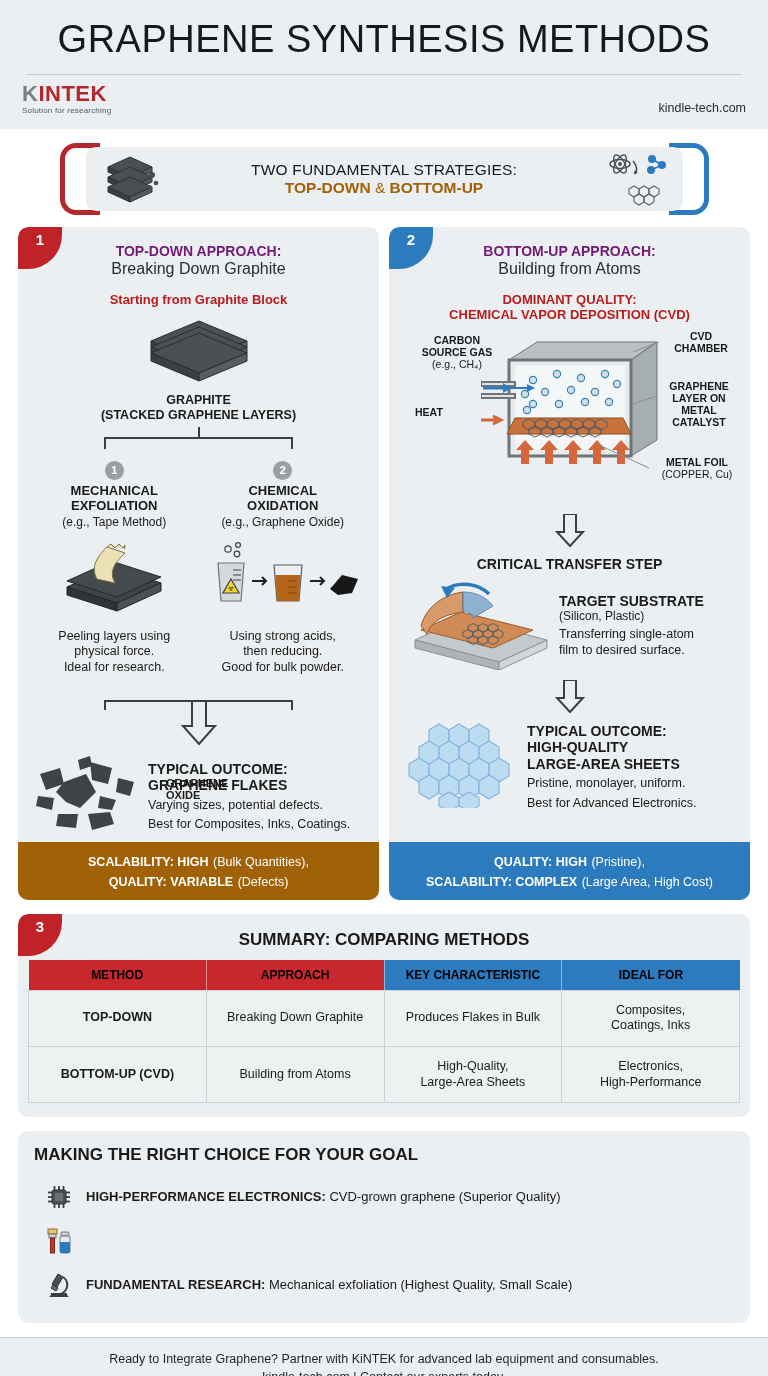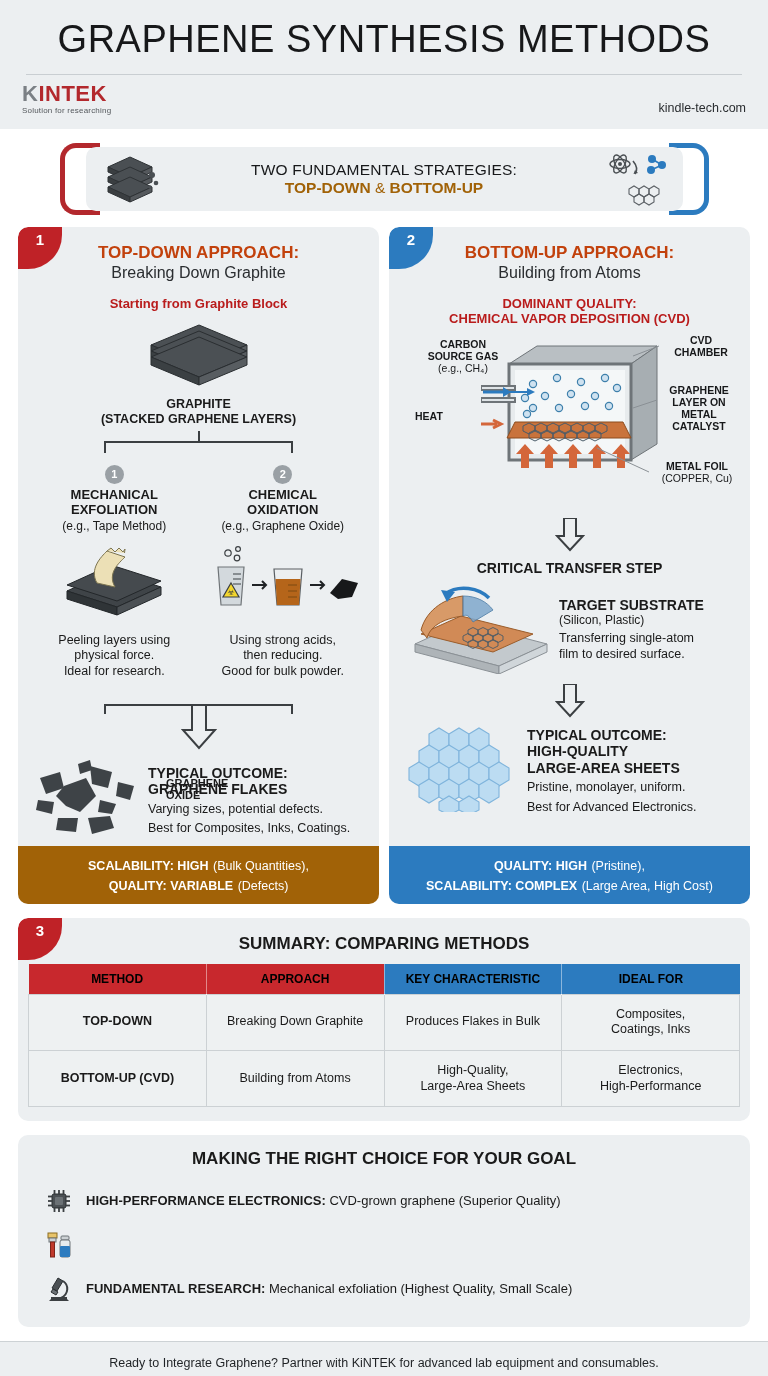--- a/index.html
+++ b/index.html
@@ -71,21 +71,21 @@
     display: flex; align-items: flex-start; justify-content: center;
     padding-top: 4px;
     border-bottom-right-radius: 34px;
     border-top-left-radius: 10px;
     z-index: 5;
   }
   .corner-badge.red { background: #bf2227; }
   .corner-badge.blue { background: #2c7bbf; }
 
   .col-body { padding: 14px 12px 0 12px; flex: 1; display: flex; flex-direction: column; }
-  .col-title { text-align: center; font-size: 17px; font-weight: 700; color:#c2410c; margin-top: 2px; }
+  .col-title { text-align: center; font-size: 14px; font-weight: 700; color:#701a75; margin-top: 2px; }
   .col-sub { text-align: center; font-size: 16px; font-weight: 400; color:#2a2d30; margin-top: 1px; }
   .section-label { text-align: center; font-size: 13px; font-weight: 700; color:#b91c1c; margin-top: 14px; }
   .center { text-align: center; }
 
   .cap-bold { font-size: 12.5px; font-weight: 700; line-height: 1.2; }
 
   
   .tree { position: relative; height: 34px; margin: 4px 0 0 0; }
   .tree .vline-top { position:absolute; left:50%; top:0; width:2px; height:10px; background:#3b3f42; transform:translateX(-1px); }
   .tree .hline { position:absolute; left:22%; right:22%; top:10px; height:2px; background:#3b3f42; }
@@ -151,21 +151,21 @@
   table.cmp th.blue { background:#2c7bbf; }
   table.cmp th:last-child { border-right:none; }
   table.cmp td {
     background:#eef1f2; border: 1px solid #ccd1d4; text-align:center;
     font-size: 12.5px; padding: 12px 5px; line-height: 1.25; color:#1a1a1a;
   }
   table.cmp td.first { font-weight:700; }
 
   
   .choice { margin: 14px 18px 0 18px; background:#eceff1; border-radius: 10px; padding: 14px 16px 16px 16px; }
-  .choice-title { text-align:center; font-size: 17px; font-weight:700; margin-bottom: 10px; }
+  .choice-title { font-size: 17px; font-weight:700; margin-bottom: 10px; }
   .choice-row { display:flex; align-items:center; gap: 12px; padding: 7px 0 7px 10px; }
   .choice-ico { width: 30px; height: 30px; flex: 0 0 30px; display:flex; align-items:center; justify-content:center; }
   .choice-txt { font-size: 13px; line-height:1.3; }
   .choice-txt b { font-weight: 700; }
 
   
   .footer-rule { height:1px; background:#cdd2d5; margin: 14px 0 0 0; }
   .footer { background:#eceff1; padding: 14px 20px 18px 20px; text-align:center; }
   .footer-l1 { font-size: 12.5px; color:#1f2225; }
   .footer-l2 { font-size: 12.5px; color:#1f2225; margin-top: 4px; }
@@ -405,21 +405,21 @@
 
     <div class="col">
       <div class="corner-badge blue">2</div>
       <div class="col-body">
         <div class="col-title">BOTTOM-UP APPROACH:</div>
         <div class="col-sub">Building from Atoms</div>
         <div class="section-label">DOMINANT QUALITY:</div>
         <div class="section-label" style="margin-top:0">CHEMICAL VAPOR DEPOSITION (CVD)</div>
 
         <div class="cvd-wrap">
-          <div class="lbl" style="left:18px;top:6px;text-align:center;width:88px;">
+          <div class="lbl" style="left:12px;top:6px;text-align:center;width:88px;">
             <span>CARBON</span><br>
             <span>SOURCE GAS</span><br>
             <span class="reg">(e.g., CH₄)</span>
           </div>
           <div class="lbl" style="left:14px;top:78px;">HEAT</div>
           <div class="lbl" style="right:2px;top:2px;text-align:center;width:70px;">
             <span>CVD</span><br><span>CHAMBER</span>
           </div>
           <div class="lbl" style="right:0px;top:52px;text-align:center;width:78px;">
             <span>GRAPHENE</span><br>

